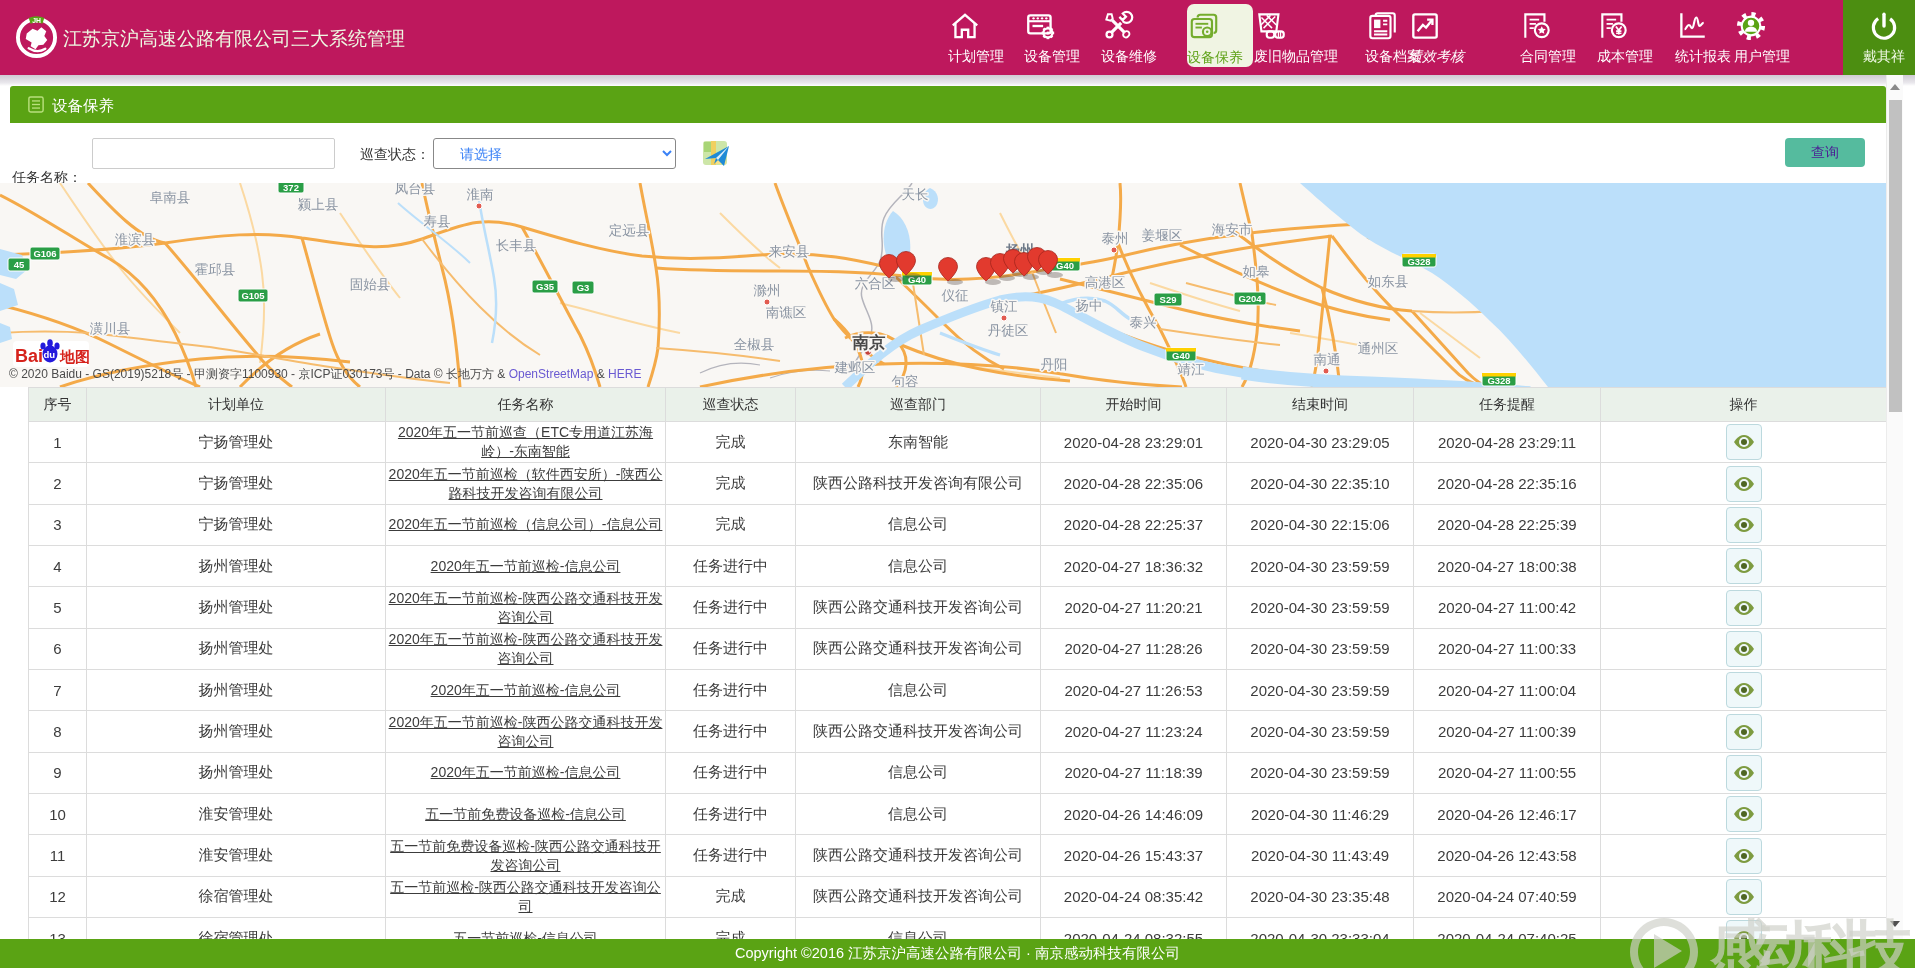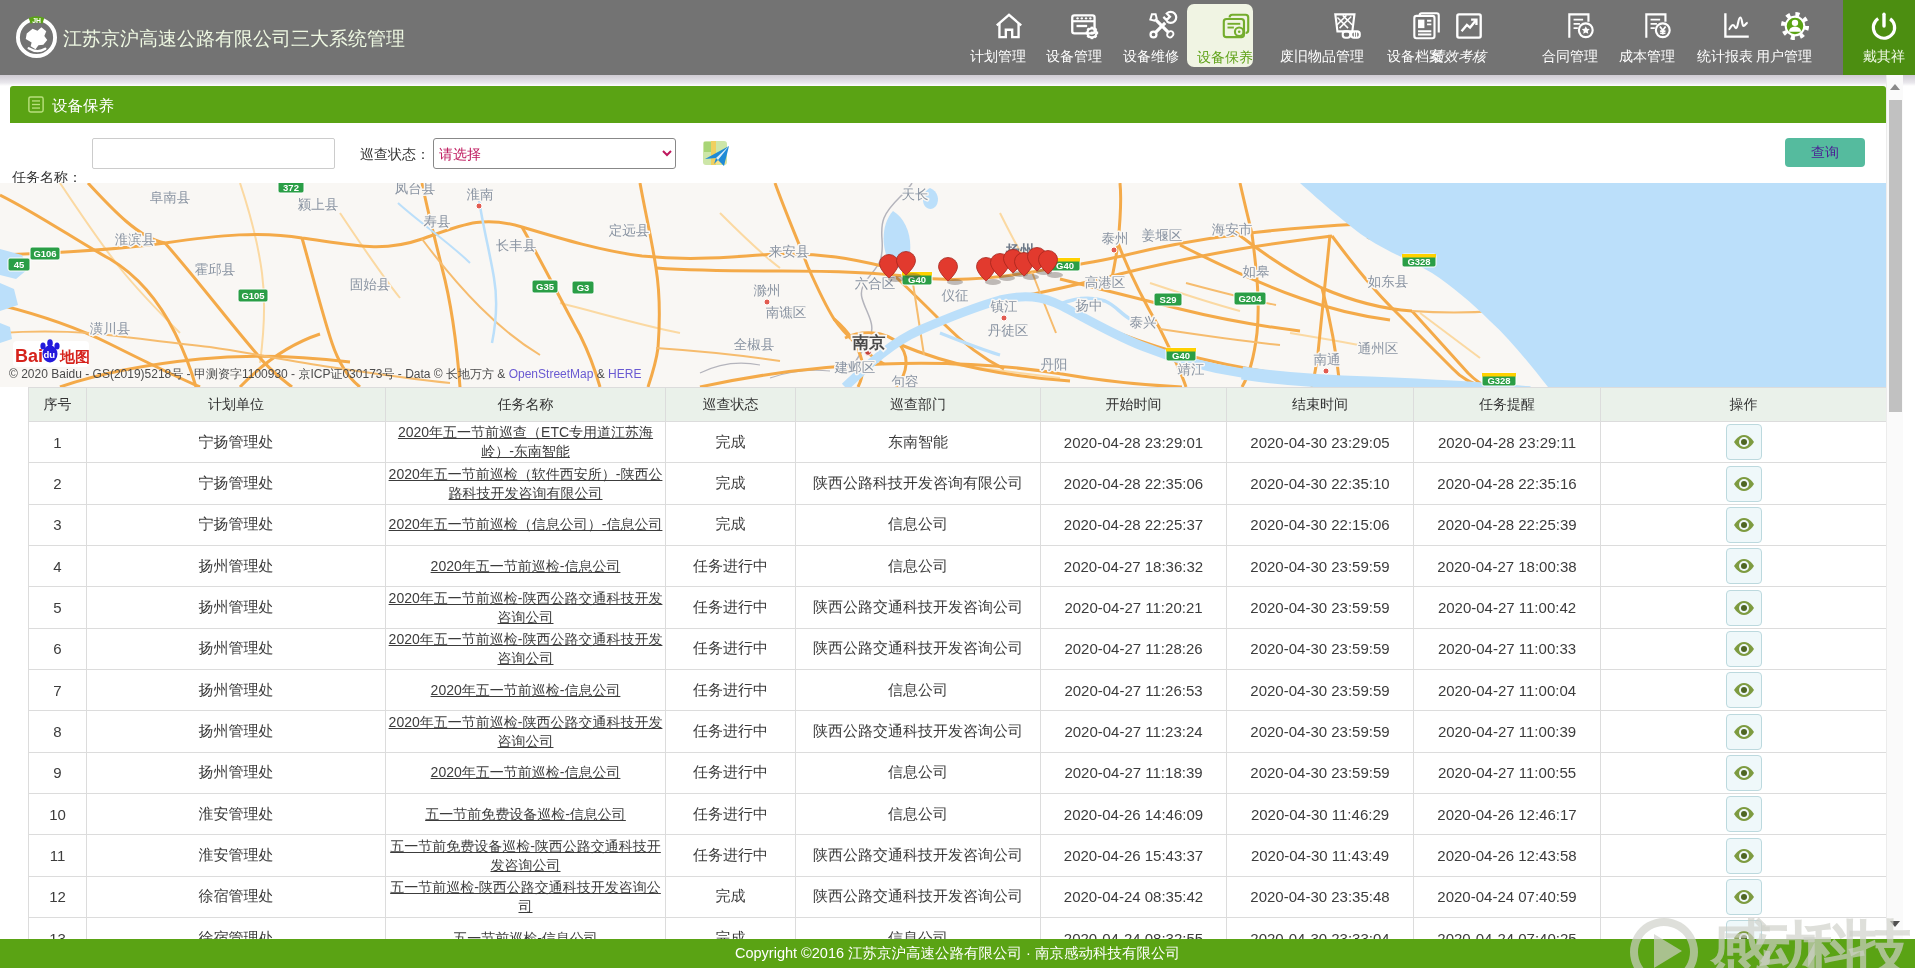--- a/index.html
+++ b/index.html
@@ -1,43 +1,43 @@
 <!DOCTYPE html>
 <html><head>
 <meta charset="utf-8">
 <style>
 * { margin:0; padding:0; box-sizing:border-box; }
 html,body { width:1915px; height:968px; overflow:hidden; background:#fff; font-family:"Liberation Sans", sans-serif; }
 #stage { position:relative; width:1915px; height:968px; overflow:hidden; }
 
 
-#hd { position:absolute; left:0; top:0; width:1915px; height:75px; background:#737373; }
+#hd { position:absolute; left:0; top:0; width:1915px; height:75px; background:#be185d; }
 #logo { position:absolute; left:15px; top:16px; width:43px; height:43px; }
 #hd .title { position:absolute; left:63px; top:26px; font-size:19px; color:#eef8e2; }
-.nav { position:absolute; top:0; height:75px; text-align:right; color:#fff; }
+.nav { position:absolute; top:0; height:75px; text-align:left; color:#fff; }
 .nav .ic { margin-top:9px; height:36px; }
 .nav .lb { font-size:14px; margin-top:3px; }
 .nav.active { background:#f0f4e3; border-radius:7px; top:4px; height:63px; color:#61a31c; }
 .nav.active .ic { margin-top:6px; }
 #usr { position:absolute; left:1843px; top:0; width:82px; height:75px; background:#4c8e11; color:#f2fae8; text-align:center; }
 #usr .lb { font-size:14px; margin-top:3px; }
 
 
 #strip { position:absolute; left:0; top:75px; width:1915px; height:11px; background:linear-gradient(#cfcbd3,#e9e7ec 70%,#fff); }
 
 
 #sub { position:absolute; left:10px; top:86px; width:1876px; height:37px; background:#5aa314; border-radius:3px 3px 0 0; color:#fff; }
 #sub .t { position:absolute; left:42px; top:10px; font-size:15.5px; }
 #sub svg { position:absolute; left:18px; top:10px; }
 
 
 #filter { position:absolute; left:0; top:123px; width:1886px; height:60px; background:#fff; }
 #filter .lab { position:absolute; top:23px; font-size:14px; color:#333; }
 #filter input { position:absolute; left:92px; top:15px; width:243px; height:31px; border:1px solid #ccc; border-radius:2px; }
-#filter select { position:absolute; left:433px; top:15px; width:243px; height:31px; border:1px solid #888; border-radius:3px; font-size:14px; color:#be185d; padding-left:1px; background:#fff; }
+#filter select { position:absolute; left:433px; top:15px; width:243px; height:31px; border:1px solid #888; border-radius:3px; font-size:14px; color:#3b82f6; padding-left:22px; background:#fff; }
 #btnq { position:absolute; left:1785px; top:15px; width:80px; height:29px; background:#55bb9e; color:#4c1d95; font-size:14px; text-align:center; line-height:29px; border-radius:4px; }
 
 
 #map { position:absolute; left:0; top:183px; width:1886px; height:204px; background:#f9f7f4; overflow:hidden; }
 
 
 #tblwrap { position:absolute; left:28px; top:387px; width:1858px; height:552px; overflow:hidden; }
 table { border-collapse:collapse; table-layout:fixed; width:1858px; }
 td,th { border:1px solid #dcdcdc; text-align:center; vertical-align:middle; font-weight:normal; color:#3c3c3c; font-size:15px; overflow:hidden; }
 th { background:#eaf1ea; height:34px; font-size:14px; color:#333; }

